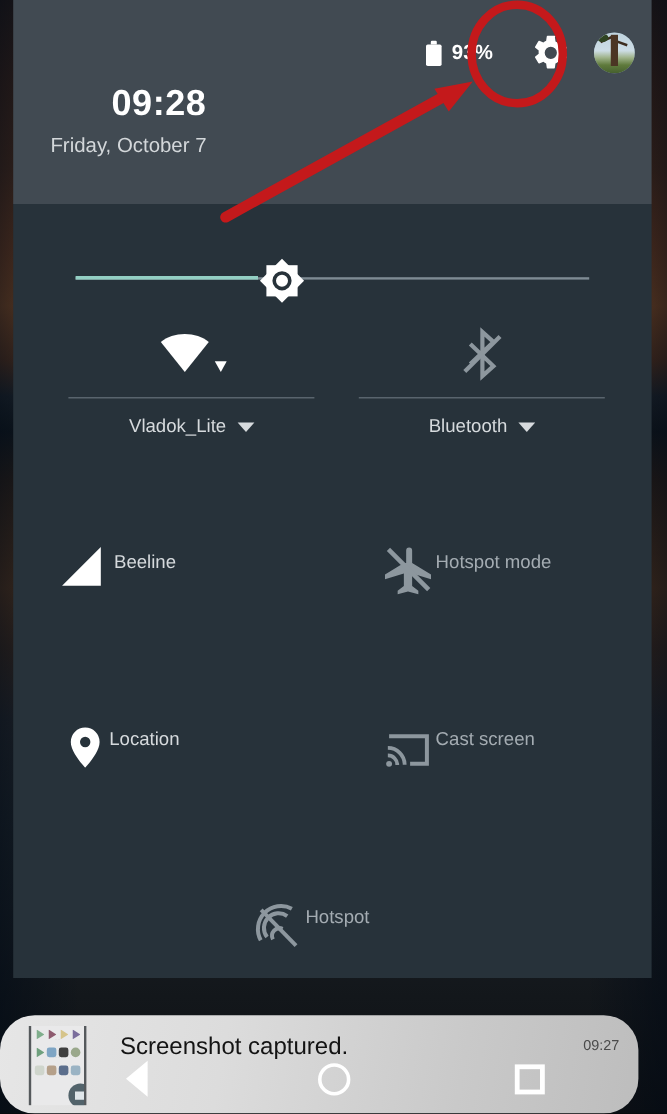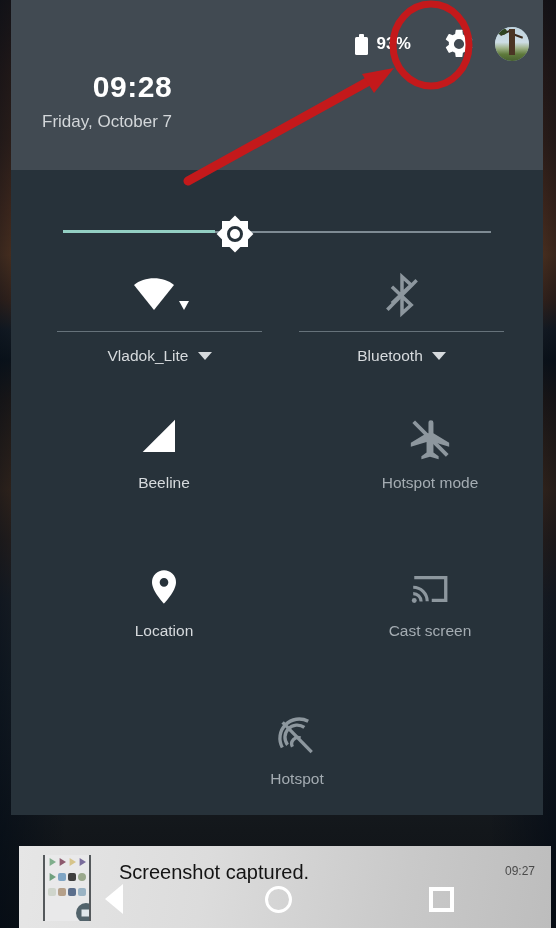--- a/index.html
+++ b/index.html
@@ -116,32 +116,33 @@
     color:#d6dadd; font-size:15.5px;
   }
   .caret-down {
     width:0; height:0; border-left:7px solid transparent; border-right:7px solid transparent;
     border-top:8px solid #d6dadd;
   }
 
   
   #tiles { position:absolute; left:0; top:222px; width:532px; }
   .tile-row { display:flex; height:148px; }
-  .tile { flex:1 1 0; display:flex; flex-direction:column; align-items:center;margin-left:40px; }
+  .tile { flex:1 1 0; display:flex; flex-direction:row; align-items:center;margin-left:40px; }
   .tile .t-icon { height:76px; display:flex; align-items:flex-end; justify-content:center; padding-bottom:6px;}
   .tile .t-label { color:#d6dadd; font-size:15.5px; margin-top:6px; }
   .tile.dim .t-label { color:#a4acb2; }
   .tile-row.single { justify-content:center; }
   .tile-row.single .tile { flex:0 0 177px; }
 
   
   #notif {
-    position:absolute; left:19px; top:846px; width:532px; height:82px;
+    position:absolute; left:0; top:846px; width:532px; height:82px;
     background:linear-gradient(100deg,#e6e6e6 0%,#dcdcdc 35%,#c9c9c9 72%,#bdbdbd 100%);
     overflow:hidden;
+    border-radius:29px;
   }
   #thumb {
     position:absolute; left:24px; top:9px; width:48px; height:66px;
     background:#e9e9ea; border-left:2px solid #55595c; border-right:2px solid #55595c;
     overflow:hidden;
   }
   #thumb .iconrow { display:flex; justify-content:space-around; padding:3px 2px 0 2px; }
   #thumb .ic { width:8px; height:8px; }
   #thumb .cap { font-size:2px; color:#777; text-align:center; }
   #thumb .badge {

